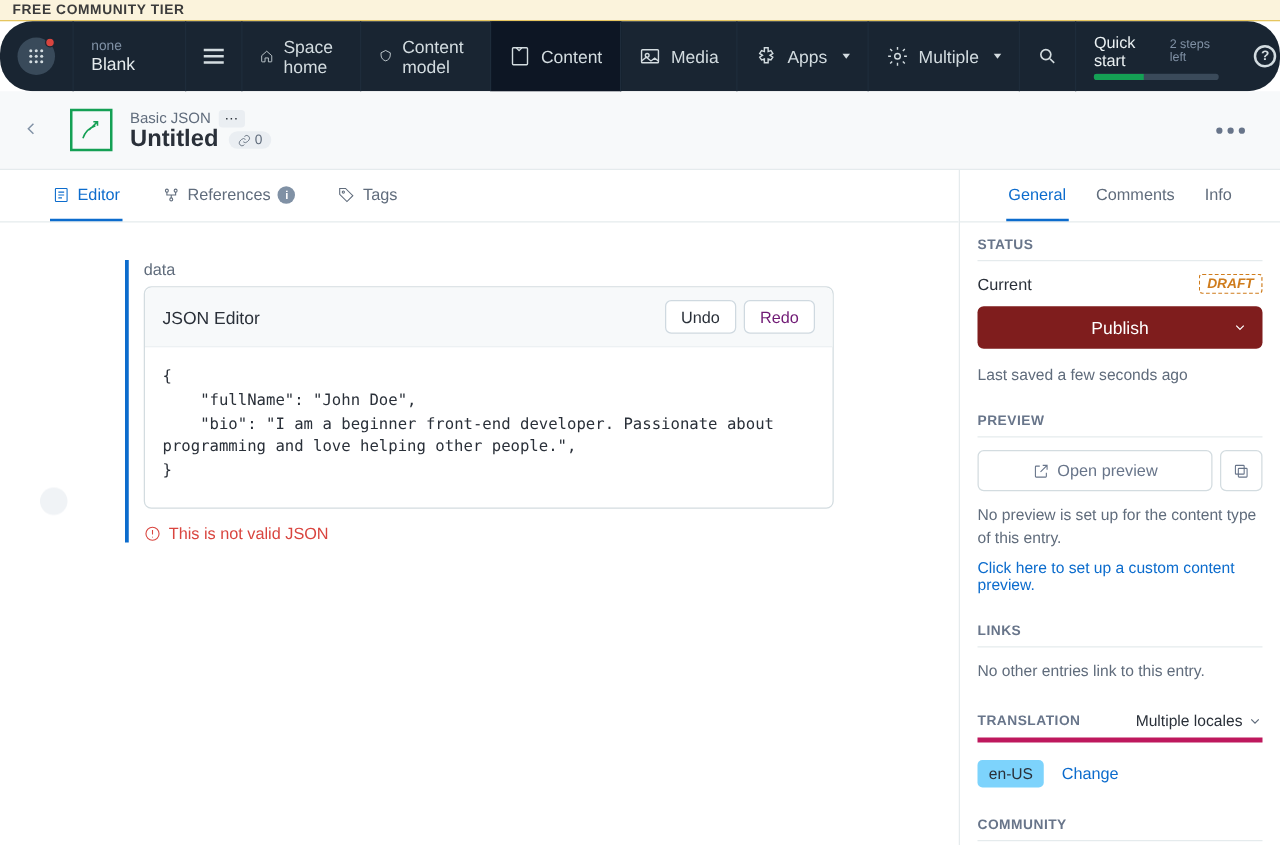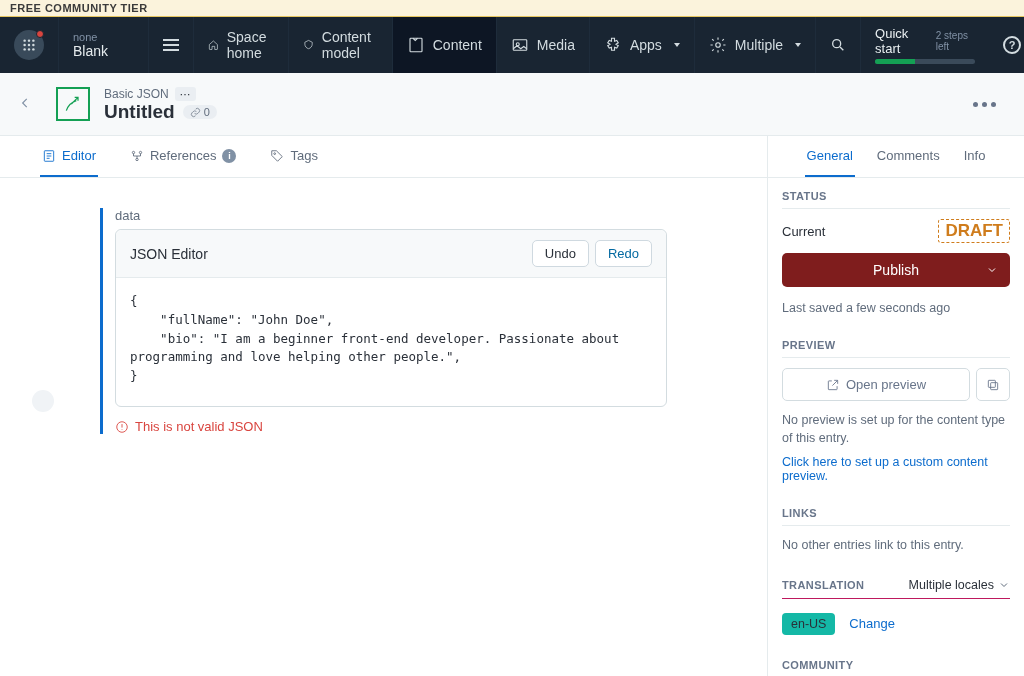--- a/index.html
+++ b/index.html
@@ -2,21 +2,21 @@
 <html><head>
 <meta charset="utf-8">
 <style>
 * { box-sizing: border-box; margin: 0; padding: 0; }
 body { font-family: -apple-system, BlinkMacSystemFont, "Segoe UI", Helvetica, Arial, sans-serif; font-size: 14px; color: #2a3039; background: #fff; width: 1024px; height: 676px; overflow: hidden; }
 
 
 .banner { background: #fbf3dc; border-bottom: 1px solid #e5c55f; padding: 2px 10px; font-size: 11px; font-weight: 700; letter-spacing: 0.5px; color: #3b3b3b; }
 
 
-.topnav { background: #192532; color: #d3dce0; height: 56px; display: flex; align-items: stretch; }
+.topnav { background: #192532; color: #d3dce0; height: 56px; display: flex; align-items: stretch; border-radius: 26px; }
 .topnav .cell { display: flex; align-items: center; padding: 0 14px; border-right: 1px solid #1e2c3b; }
 .topnav .cell.active { background: #0d1624; }
 .app-launcher { width: 30px; height: 30px; background: #394a5a; border-radius: 50%; display: flex; align-items: center; justify-content: center; position: relative; }
 .app-launcher svg { width: 14px; height: 14px; fill: #d3dce0; }
 .red-dot { position: absolute; top: 0; right: 0; width: 8px; height: 8px; background: #d9453f; border-radius: 50%; border: 1px solid #192532; }
 .space-name .sn-top { font-size: 11px; color: #8091a5; display: block; }
 .space-name .sn-bot { font-size: 14px; color: #e5ebed; display: block; }
 .hamburger { width: 16px; height: 12px; display: flex; flex-direction: column; justify-content: space-between; }
 .hamburger span { display: block; height: 2px; background: #d3dce0; }
 .navitem { display: flex; align-items: center; gap: 8px; cursor: pointer; font-size: 14px; }
@@ -60,45 +60,45 @@
 
 
 .fields { padding: 30px 100px 30px 100px; }
 .field-block { border-left: 3px solid #0c6ccd; padding-left: 12px; }
 .field-label { font-size: 13px; color: #606c7c; margin-bottom: 6px; }
 .json-card { border: 1px solid #d3dce0; border-radius: 6px; background: #fff; }
 .json-head { display: flex; align-items: center; padding: 10px 14px; border-bottom: 1px solid #e5ebed; background: #f7f9fa; border-radius: 6px 6px 0 0; }
 .json-head .jt { font-size: 14px; color: #2a3039; }
 .json-head .jbtns { margin-left: auto; display: flex; gap: 6px; }
 .jbtn { border: 1px solid #cfd9e0; background: #fff; border-radius: 5px; padding: 5px 12px; font-size: 13px; color: #2a3039; cursor: pointer; }
-.jbtn.dis { color: #0369a1; }
+.jbtn.dis { color: #701a75; }
 .json-body { padding: 14px 14px 20px; font-family: "SFMono-Regular", Consolas, Menlo, monospace; font-size: 12.5px; line-height: 1.5; color: #2a3039; white-space: pre-wrap; min-height: 80px; }
 .err-row { display: flex; align-items: flex-end; gap: 6px; color: #d9453f; font-size: 13px; margin-top: 12px; }
 .err-row svg { width: 14px; height: 14px; stroke: #d9453f; fill: none; stroke-width: 1.5; }
 
 
 .stabs { display: flex; border-bottom: 1px solid #e5ebed; padding: 0 10px; gap: 20px; justify-content: center; }
 .stab { padding: 12px 2px; font-size: 13px; color: #606c7c; cursor: pointer; border-bottom: 2px solid transparent; }
 .stab.active { color: #0c6ccd; border-bottom-color: #0c6ccd; }
 .sect { padding: 12px 14px; }
 .sect-h { font-size: 11px; font-weight: 600; letter-spacing: 0.4px; color: #68758a; border-bottom: 1px solid #e5ebed; padding-bottom: 6px; margin-bottom: 10px; }
 .status-row { display: flex; align-items: center; justify-content: space-between; font-size: 13px; color: #2a3039; }
-.draft-badge { border: 1px dashed #cf7c1c; color: #cf7c1c; font-weight: 700; font-size: 17px; padding: 1px 6px; border-radius: 3px; }
+.draft-badge { border: 1px dashed #cf7c1c; color: #cf7c1c; font-weight: 700; font-size: 11px; padding: 1px 6px; border-radius: 3px; font-style: italic; }
 .publish-btn { background: #7f1d1d; color: #fff; border: none; border-radius: 5px; padding: 9px 10px; width: 100%; font-size: 14px; margin-top: 10px; display: flex; align-items: center; justify-content: center; position: relative; cursor: pointer; }
 .publish-btn .chev { position: absolute; right: 12px; }
 .saved-text { font-size: 12.5px; color: #606c7c; margin-top: 14px; }
 .preview-btn-row { display: flex; gap: 6px; }
 .preview-btn { flex: 1; border: 1px solid #d3dce0; background: #fff; border-radius: 5px; padding: 8px; font-size: 13px; color: #68758a; display: flex; align-items: center; justify-content: center; gap: 6px; cursor: pointer; }
 .preview-copy { width: 34px; border: 1px solid #d3dce0; border-radius: 5px; display: flex; align-items: center; justify-content: center; cursor: pointer; }
 .preview-btn svg, .preview-copy svg { width: 14px; height: 14px; stroke: #68758a; fill: none; stroke-width: 1.5; }
 .side-text { font-size: 12.5px; color: #606c7c; line-height: 1.45; margin-top: 10px; }
 .side-link { font-size: 12.5px; color: #0c6ccd; cursor: pointer; margin-top: 8px; display: inline-block; }
-.locale-chip { display: inline-block; background: #14b8a6; padding: 4px 9px; border-radius: 4px; font-size: 12.5px; color: #2a3039; margin-right: 10px; }
+.locale-chip { display: inline-block; background: #7dd3fc; padding: 4px 9px; border-radius: 4px; font-size: 12.5px; color: #2a3039; margin-right: 10px; }
 .change-link { font-size: 13px; color: #0c6ccd; cursor: pointer; }
-.trans-head { display: flex; align-items: center; justify-content: space-between; border-bottom: 1px solid #be185d; padding-bottom: 6px; margin-bottom: 14px; }
+.trans-head { display: flex; align-items: center; justify-content: space-between; border-bottom: 4px solid #be185d; padding-bottom: 6px; margin-bottom: 14px; }
 .trans-head .sh { font-size: 11px; font-weight: 600; letter-spacing: 0.4px; color: #68758a; }
 .trans-head .ml { font-size: 12.5px; color: #2a3039; display: flex; align-items: center; gap: 4px; cursor: pointer; }
 
 
 .float-circle { position: fixed; left: 32px; top: 390px; width: 22px; height: 22px; background: #f0f3f6; border-radius: 50%; }
 </style>
 </head>
 <body>
 
 <div class="banner">

